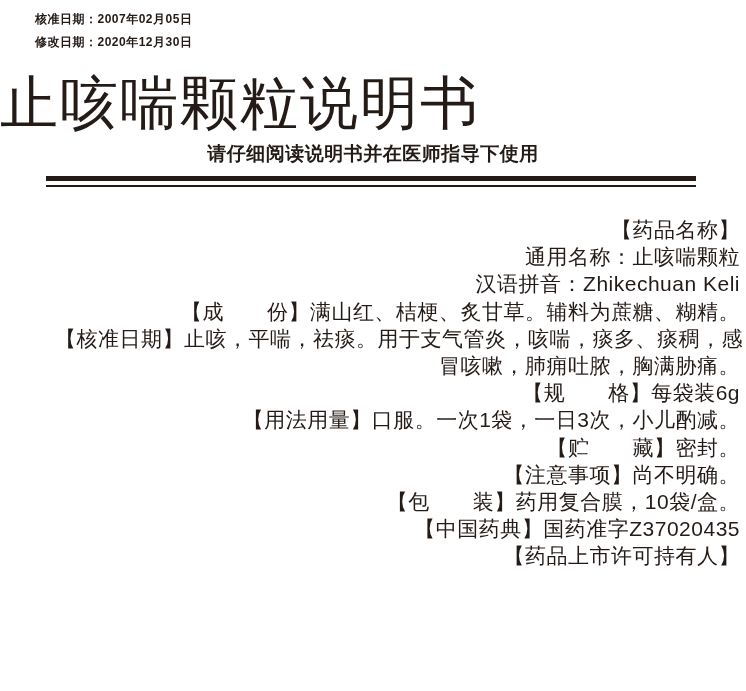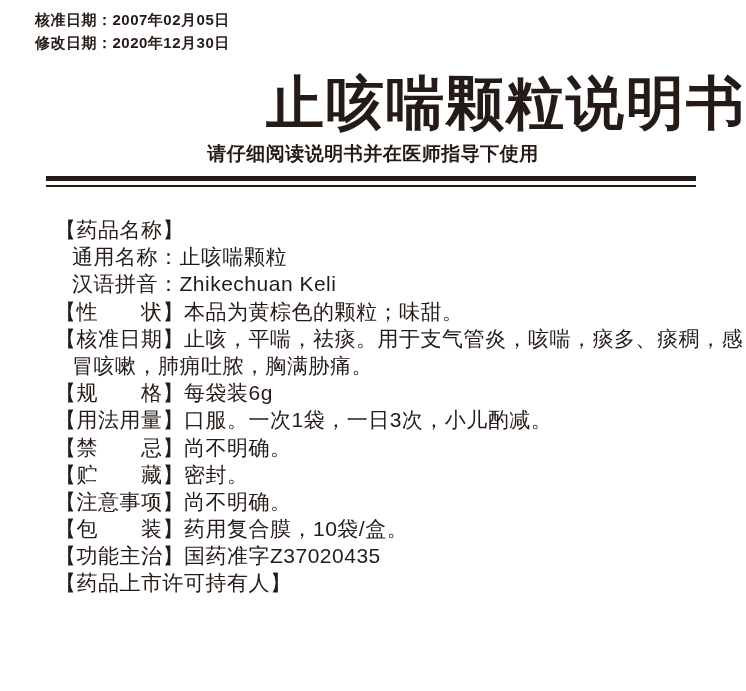--- a/index.html
+++ b/index.html
@@ -8,33 +8,33 @@
     position: relative;
     background: #ffffff;
     color: #241b17;
     font-family: "Liberation Sans", sans-serif;
     overflow: hidden;
   }
   .dates {
     position: absolute;
     top: 8px;
     left: 35px;
-    font-size: 15px;
+    font-size: 12px;
     font-weight: bold;
     line-height: 23px;
     letter-spacing: 0.5px;
   }
   .doc-title {
     position: absolute;
     top: 68px;
     left: 0;
     width: 746px;
-    text-align: right;
+    text-align: left;
     font-family: "Liberation Serif", serif;
-    font-weight: bold;
+    font-weight: normal;
     font-size: 58px;
     line-height: 72px;
     letter-spacing: 2px;
     white-space: nowrap;
   }
   .doc-subtitle {
     position: absolute;
     top: 141px;
     left: 0;
     width: 746px;
@@ -64,20 +64,21 @@
     top: 216px;
     left: 55px;
     width: 685px;
     font-size: 21px;
   }
   .row {
     height: 27.2px;
     line-height: 27.2px;
     white-space: nowrap;
     overflow: visible;
+    text-align: right;
   }
   .row.indent { padding-left: 17px; }
   .section-label { letter-spacing: 0.5px; }
   .section-text { letter-spacing: 0.5px; }
 </style>
 </head>
 <body style="color: rgb(36, 27, 23); background: rgb(255, 255, 255);">
 
 <div class="dates">
   <div>核准日期：2007年02月05日</div>
@@ -95,45 +96,42 @@
     <div class="row">
     <span class="section-label">【药品名称】</span><span class="section-text"></span>
   </div>
     <div class="row indent">
     <span class="section-label"></span><span class="section-text">通用名称：止咳喘颗粒</span>
   </div>
     <div class="row indent">
     <span class="section-label"></span><span class="section-text">汉语拼音：Zhikechuan Keli</span>
   </div>
     <div class="row">
-    <span class="section-label">【性　　状】</span><span class="section-text">本品为黄棕色的颗粒；味甜。</span>
+    <span class="section-label">【成　　份】</span><span class="section-text">满山红、桔梗、炙甘草。辅料为蔗糖、糊精。</span>
   </div>
     <div class="row">
     <span class="section-label">【核准日期】</span><span class="section-text">止咳，平喘，祛痰。用于支气管炎，咳喘，痰多、痰稠，感</span>
   </div>
     <div class="row indent">
     <span class="section-label"></span><span class="section-text">冒咳嗽，肺痈吐脓，胸满胁痛。</span>
   </div>
     <div class="row">
     <span class="section-label">【规　　格】</span><span class="section-text">每袋装6g</span>
   </div>
     <div class="row">
     <span class="section-label">【用法用量】</span><span class="section-text">口服。一次1袋，一日3次，小儿酌减。</span>
   </div>
     <div class="row">
-    <span class="section-label">【禁　　忌】</span><span class="section-text">尚不明确。</span>
-  </div>
-    <div class="row">
     <span class="section-label">【贮　　藏】</span><span class="section-text">密封。</span>
   </div>
     <div class="row">
     <span class="section-label">【注意事项】</span><span class="section-text">尚不明确。</span>
   </div>
     <div class="row">
     <span class="section-label">【包　　装】</span><span class="section-text">药用复合膜，10袋/盒。</span>
   </div>
     <div class="row">
-    <span class="section-label">【功能主治】</span><span class="section-text">国药准字Z37020435</span>
+    <span class="section-label">【中国药典】</span><span class="section-text">国药准字Z37020435</span>
   </div>
     <div class="row">
     <span class="section-label">【药品上市许可持有人】</span><span class="section-text"></span>
   </div>
   </div>
 
 </body></html>

